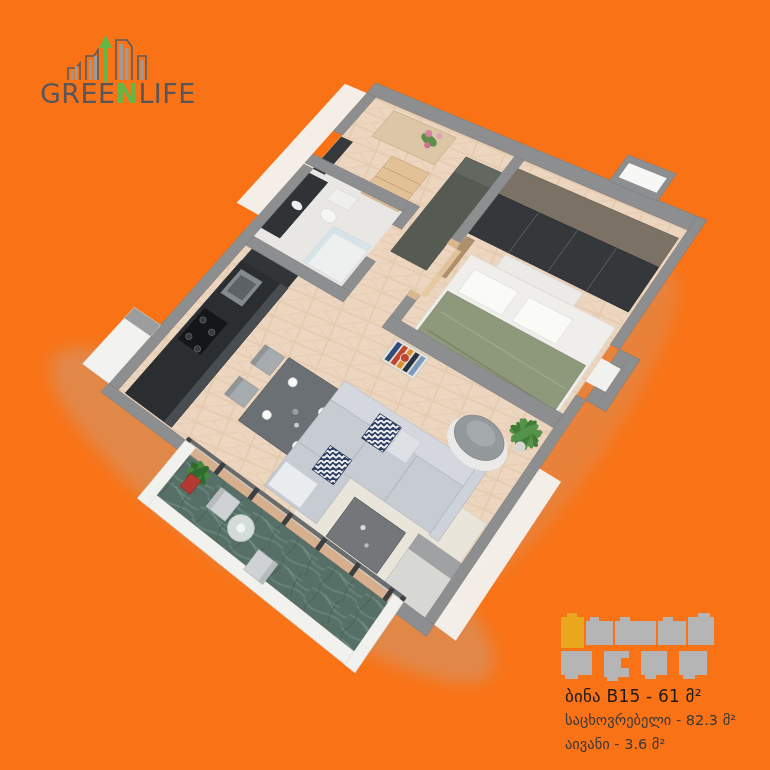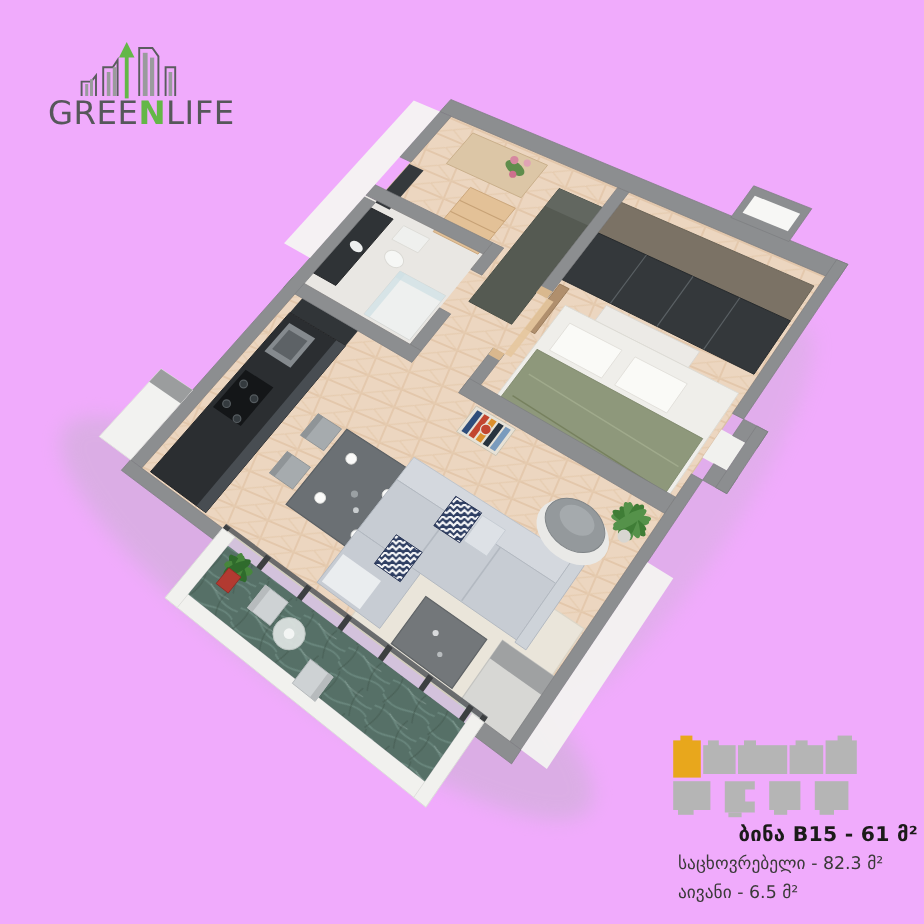--- a/index.html
+++ b/index.html
@@ -1,22 +1,22 @@
 <!DOCTYPE html>
 <html><head>
 <meta charset="utf-8">
 <style>
   html,body{margin:0;padding:0;background:#ffffff;}
-  #canvas{position:relative;width:770px;height:770px;background:#f0abfc;overflow:hidden;
+  #canvas{position:relative;width:770px;height:770px;background:#f97316;overflow:hidden;
           font-family:"DejaVu Sans","Liberation Sans",sans-serif;}
   #logo{position:absolute;left:38px;top:16px;width:170px;height:92px;}
   #plan-wrap{position:absolute;left:0;top:0;width:770px;height:770px;}
   #footprint{position:absolute;left:556px;top:610px;width:166px;height:74px;}
   #unit-info{position:absolute;left:565px;top:686px;width:200px;}
-  #unit-info .title{font-size:17px;font-weight:bold;color:#1b1b19;margin:0 0 4px 0;letter-spacing:0.2px;text-align:right;}
+  #unit-info .title{font-size:17px;font-weight:normal;color:#1b1b19;margin:0 0 4px 0;letter-spacing:0.2px;}
   #unit-info .line{font-size:14.5px;color:#3a3a38;margin:0 0 3px 0;line-height:1.45;}
 </style>
 </head>
 <body>
 
 <div id="canvas">
 
   <div id="plan-wrap">
     <svg id="floorplan-svg" width="770" height="770" viewBox="0 0 770 770">
       <defs>
@@ -241,15 +241,15 @@
       <rect x="85" y="41" width="26" height="24"></rect>
       <rect x="89" y="65" width="11" height="4"></rect>
       <rect x="123" y="41" width="28" height="24"></rect>
       <rect x="127" y="65" width="12" height="4"></rect>
     </g>
   </svg>
 
   <div id="unit-info">
     <div class="title">ბინა B15 - 61 მ²</div>
     <div class="line">საცხოვრებელი - 82.3 მ²</div>
-    <div class="line">აივანი - 6.5 მ²</div>
+    <div class="line">აივანი - 3.6 მ²</div>
   </div>
 </div>
 
 </body></html>

